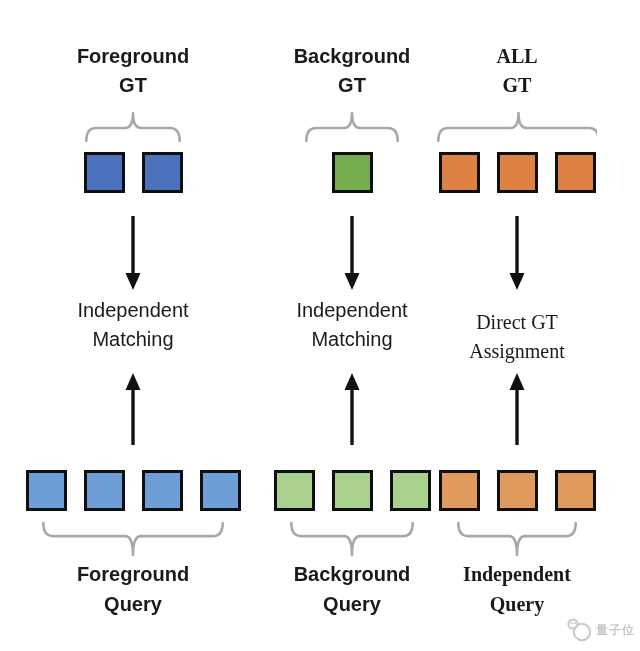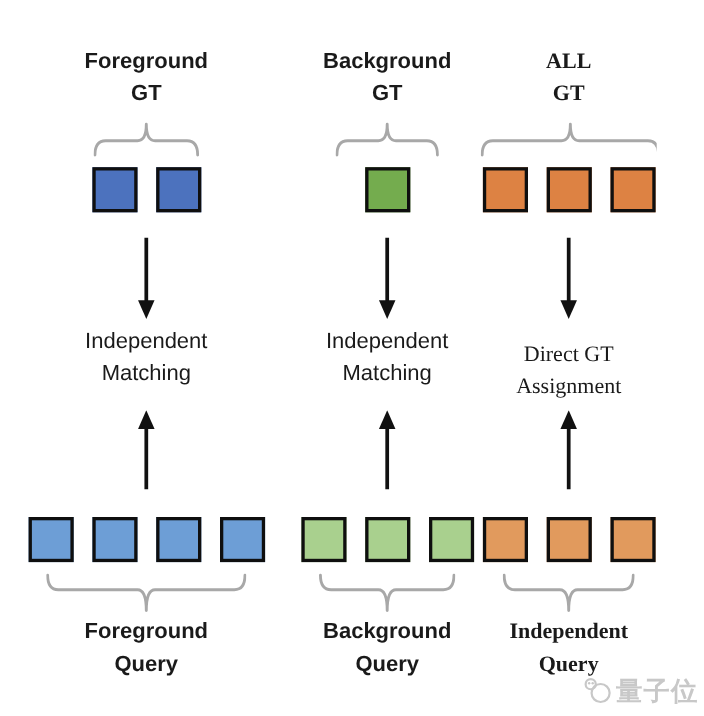--- a/index.html
+++ b/index.html
@@ -10,21 +10,21 @@
   .col{position:absolute;top:0;height:100%;}
   .row{position:absolute;left:0;width:100%;display:flex;justify-content:center;}
   .txt{text-align:center;}
   .title{font-weight:700;font-size:20px;line-height:29px;}
   .process{font-weight:400;font-size:20px;line-height:29px;}
   .qlabel{font-weight:700;font-size:20px;line-height:30px;}
   .squares{display:flex;gap:17px;}
   .sq{width:41px;height:41px;box-sizing:border-box;border:3px solid #0f0f0f;}
   svg{display:block;}
   .watermark{position:absolute;right:5px;bottom:7px;display:flex;align-items:center;gap:3px;}
-  .wm-text{font-size:24px;font-weight:700;letter-spacing:1px;}
+  .wm-text{font-size:12px;font-weight:700;letter-spacing:1px;}
 </style>
 </head>
 <body>
 
 <div class="canvas" style="color: rgb(26, 26, 26);">
 
   <div class="col" style="left:23px;width:220px;">
     <div class="row" style="top:42px;">
       <div class="title txt">
         <div>Foreground</div>

